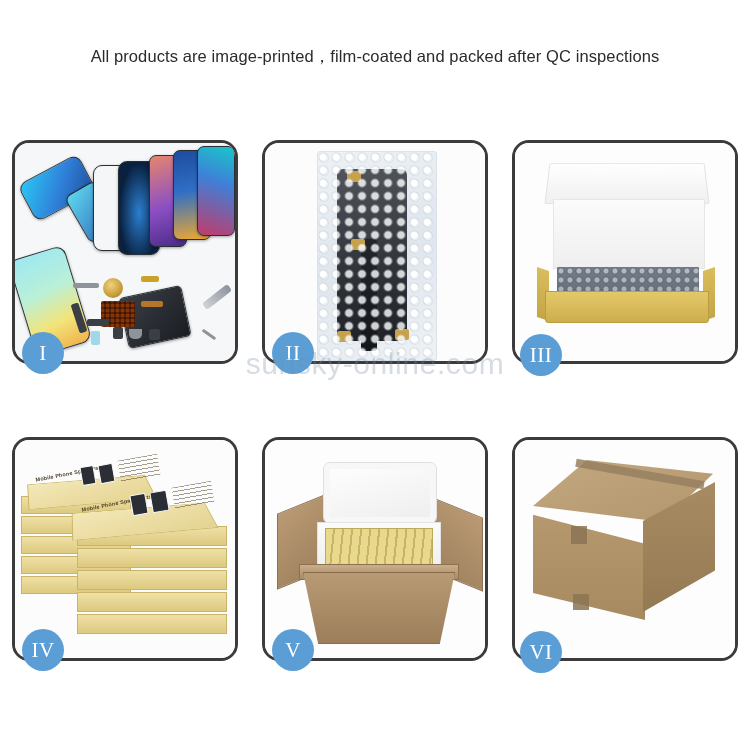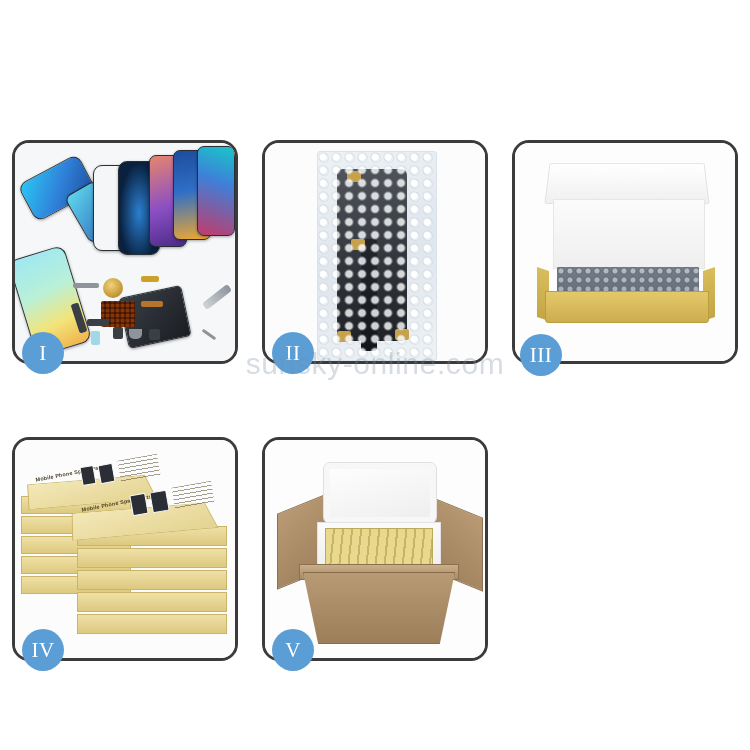--- a/index.html
+++ b/index.html
@@ -325,20 +325,21 @@
     transform: rotate(10deg);
   }
   .c6-tape {
     position: absolute; background: rgba(139,116,84,.85);
   }
 </style>
 </head>
 <body>
 
 <div class="header">
+  <p class="subtitle">All products are image-printed，film-coated and packed after QC inspections</p>
 </div>
 
 <div class="grid">
 
   <div class="panel">
     <div class="panel-inner p1">
       <div class="ph ph-a"></div>
       <div class="ph ph-b"></div>
       <div class="ph ph-c"></div>
       <div class="ph ph-d"></div>
@@ -426,16 +427,27 @@
       <div class="c5-flap-r"></div>
       <div class="c5-foam-lid"></div>
       <div class="c5-foam-body"></div>
       <div class="c5-contents"></div>
       <div class="c5-rim"></div>
       <div class="c5-body"></div>
     </div>
     <div class="badge b5">V</div>
   </div>
 
+  <div class="panel">
+    <div class="panel-inner p6">
+      <div class="c6-top"></div>
+      <div class="c6-seam"></div>
+      <div class="c6-left"></div>
+      <div class="c6-right"></div>
+      <div class="c6-tape" style="left:56px;top:86px;width:16px;height:18px;"></div>
+      <div class="c6-tape" style="left:58px;top:154px;width:16px;height:16px;"></div>
+    </div>
+    <div class="badge b6">VI</div>
+  </div>
 
 </div>
 
 <div class="watermark">sunsky-online.com</div>
 
 </body></html>

